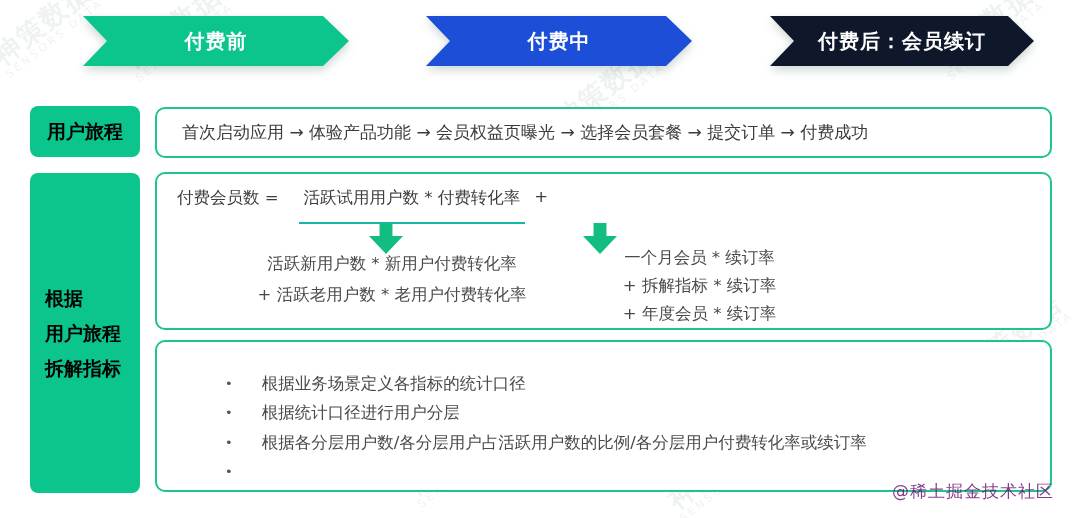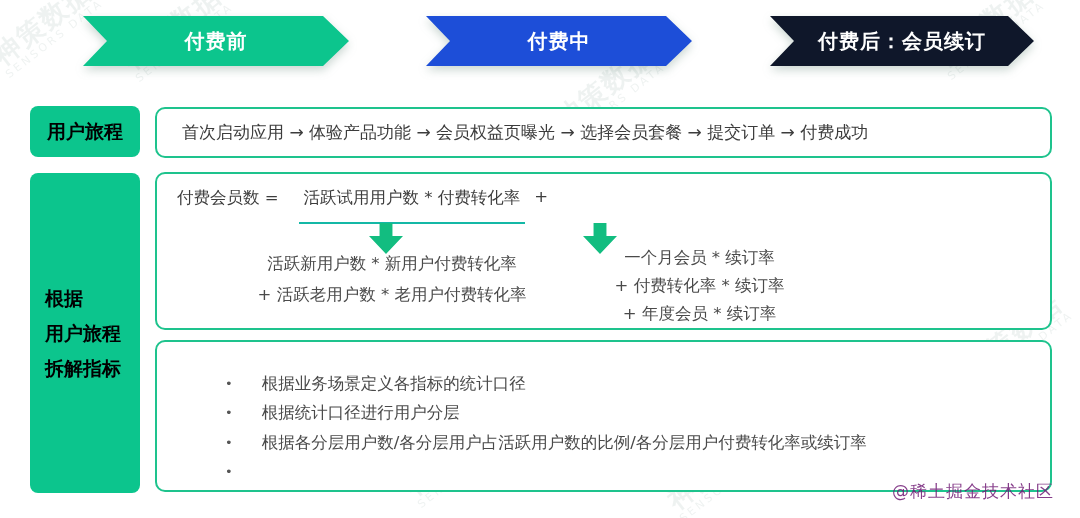--- a/index.html
+++ b/index.html
@@ -148,21 +148,21 @@
       <span class="op-plus">+</span>
     </div>
     <div class="down-arrow" id="arrow-trial"></div>
     <div class="down-arrow" id="arrow-renew"></div>
     <div class="expansion" id="expansion-trial">
       <div>活跃新用户数 * 新用户付费转化率</div>
       <div>+ 活跃老用户数 * 老用户付费转化率</div>
     </div>
     <div class="expansion" id="expansion-renew">
       <div>一个月会员 * 续订率</div>
-      <div>+ 付费转化率 * 续订率</div>
+      <div>+ 拆解指标 * 续订率</div>
       <div>+ 年度会员 * 续订率</div>
     </div>
   </div>
 
   <div class="panel" id="methods-panel">
     <ul>
       <li>
           <span class="dot">•</span>
           <span>根据业务场景定义各指标的统计口径</span>
         </li>

